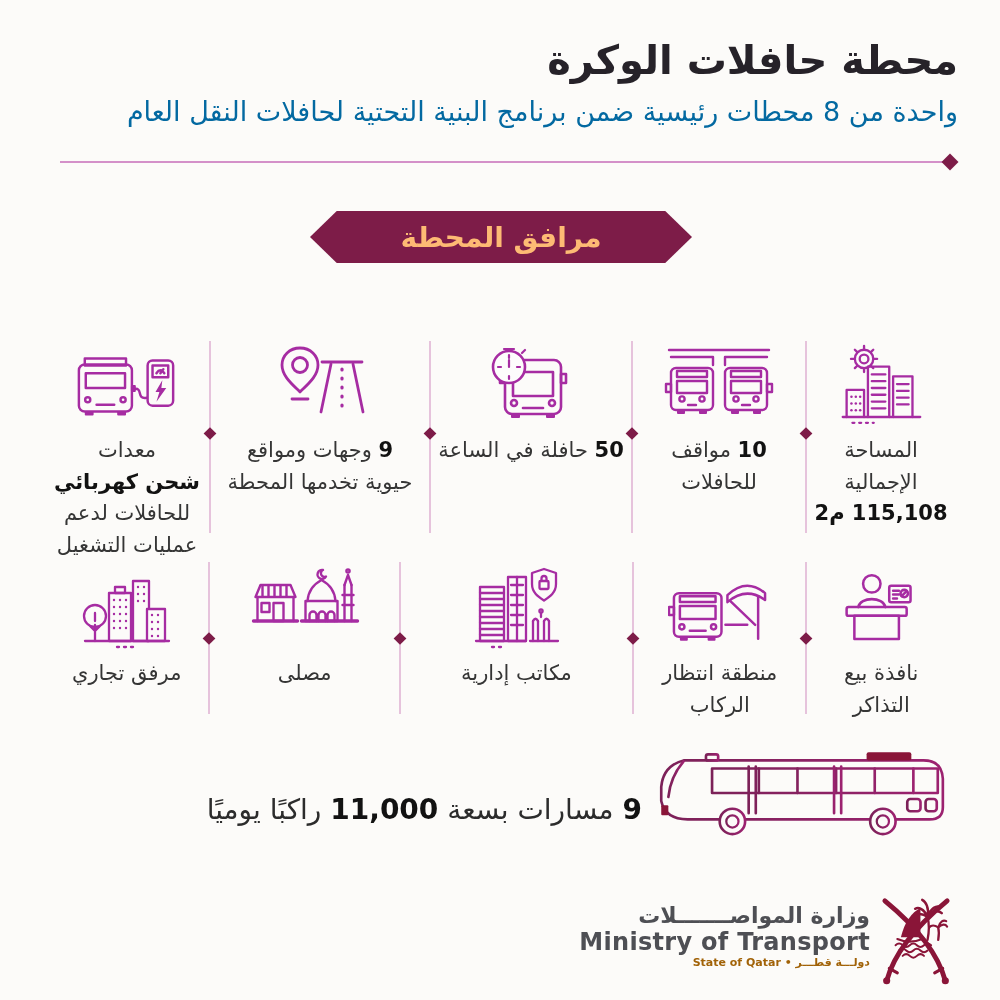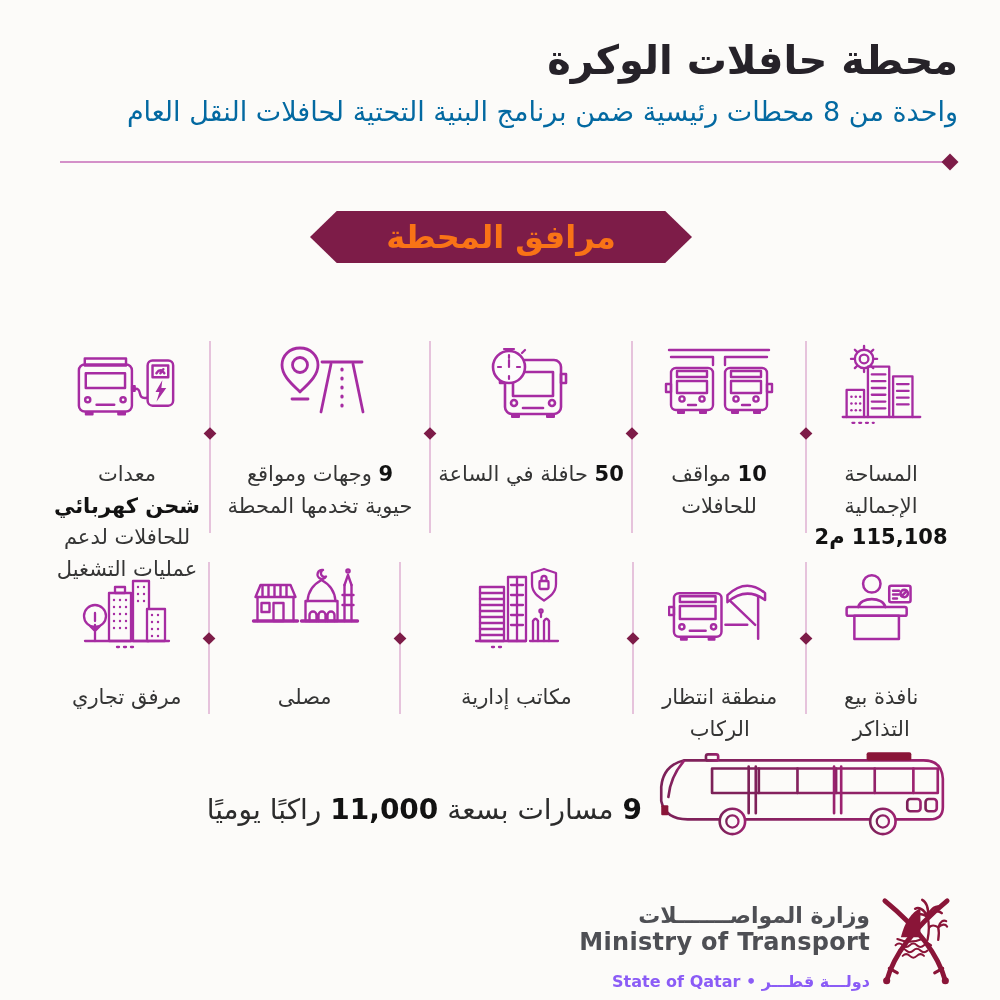--- a/index.html
+++ b/index.html
@@ -8,45 +8,45 @@
   
   .header{position:absolute;top:34px;right:42px;left:42px;text-align:right;direction:rtl;}
   .title{font-size:40px;font-weight:bold;color:#262229;line-height:1.3;}
   .subtitle{font-size:27px;color:#0369a1;margin-top:8px;line-height:1.35;}
   .rule{position:absolute;top:161px;left:60px;right:52px;height:2px;background:#d490c9;}
   .rule-diamond{position:absolute;top:156px;right:44px;width:12px;height:12px;background:#7d1c48;transform:rotate(45deg);}
   
   .banner{position:absolute;top:211px;left:310px;width:382px;height:52px;background:#7d1c48;
           clip-path:polygon(0 50%,7% 0,93% 0,100% 50%,93% 100%,7% 100%);
           display:flex;align-items:center;justify-content:center;}
-  .banner-label{color:#f97316;font-size:32px;font-weight:bold;direction:rtl;}
+  .banner-label{color:#fdba74;font-size:28px;font-weight:bold;direction:rtl;}
   
   .grid-row{position:absolute;right:45px;width:910px;display:flex;direction:rtl;}
   .row1{top:333px;}
   .row2{top:556px;}
   .fac{display:flex;flex-direction:column;align-items:center;}
   .fac-icon{height:102px;display:flex;align-items:flex-end;justify-content:center;}
-  .fac-label{margin-top:24px;text-align:center;font-size:21px;line-height:1.5;color:#353535;direction:rtl;}
+  .fac-label{margin-top:0;text-align:center;font-size:21px;line-height:1.5;color:#353535;direction:rtl;}
   .seg-b{font-weight:bold;color:#121212;}
   .divider{width:2px;background:#e6c3dc;position:relative;}
   .dv1{height:192px;margin-top:8px;}
   .dv2{height:152px;margin-top:6px;}
   .divider::after{content:"";position:absolute;left:50%;transform:translateX(-50%) rotate(45deg);
                   width:9px;height:9px;background:#7d1c48;}
   .dv1::after{top:88px;}
   .dv2::after{top:72px;}
   
   .capacity-text{position:absolute;top:793px;right:358px;direction:rtl;font-size:28px;color:#2c2c2c;white-space:nowrap;text-align:center;}
   .capacity-text .t-line{display:inline;}
   .bus-art{position:absolute;top:746px;right:48px;width:305px;height:100px;}
   
   .logo-text{position:absolute;top:903px;right:130px;text-align:right;color:#4e4f54;}
   .logo-ar{font-size:22px;font-weight:bold;direction:rtl;}
   .logo-en{font-size:24px;font-weight:bold;letter-spacing:.3px;margin-top:0;}
-  .logo-tag{font-size:16px;font-weight:bold;color:#8b5cf6;direction:rtl;margin-top:16px;}
+  .logo-tag{font-size:11px;font-weight:bold;color:#a16207;direction:rtl;margin-top:0;}
   .emblem{position:absolute;top:888px;right:44px;width:80px;height:102px;}
   svg{display:block;}
 </style>
 </head>
 <body>
 
 <div class="page">
 
   <div class="header">
     <div class="title">محطة حافلات الوكرة</div>

